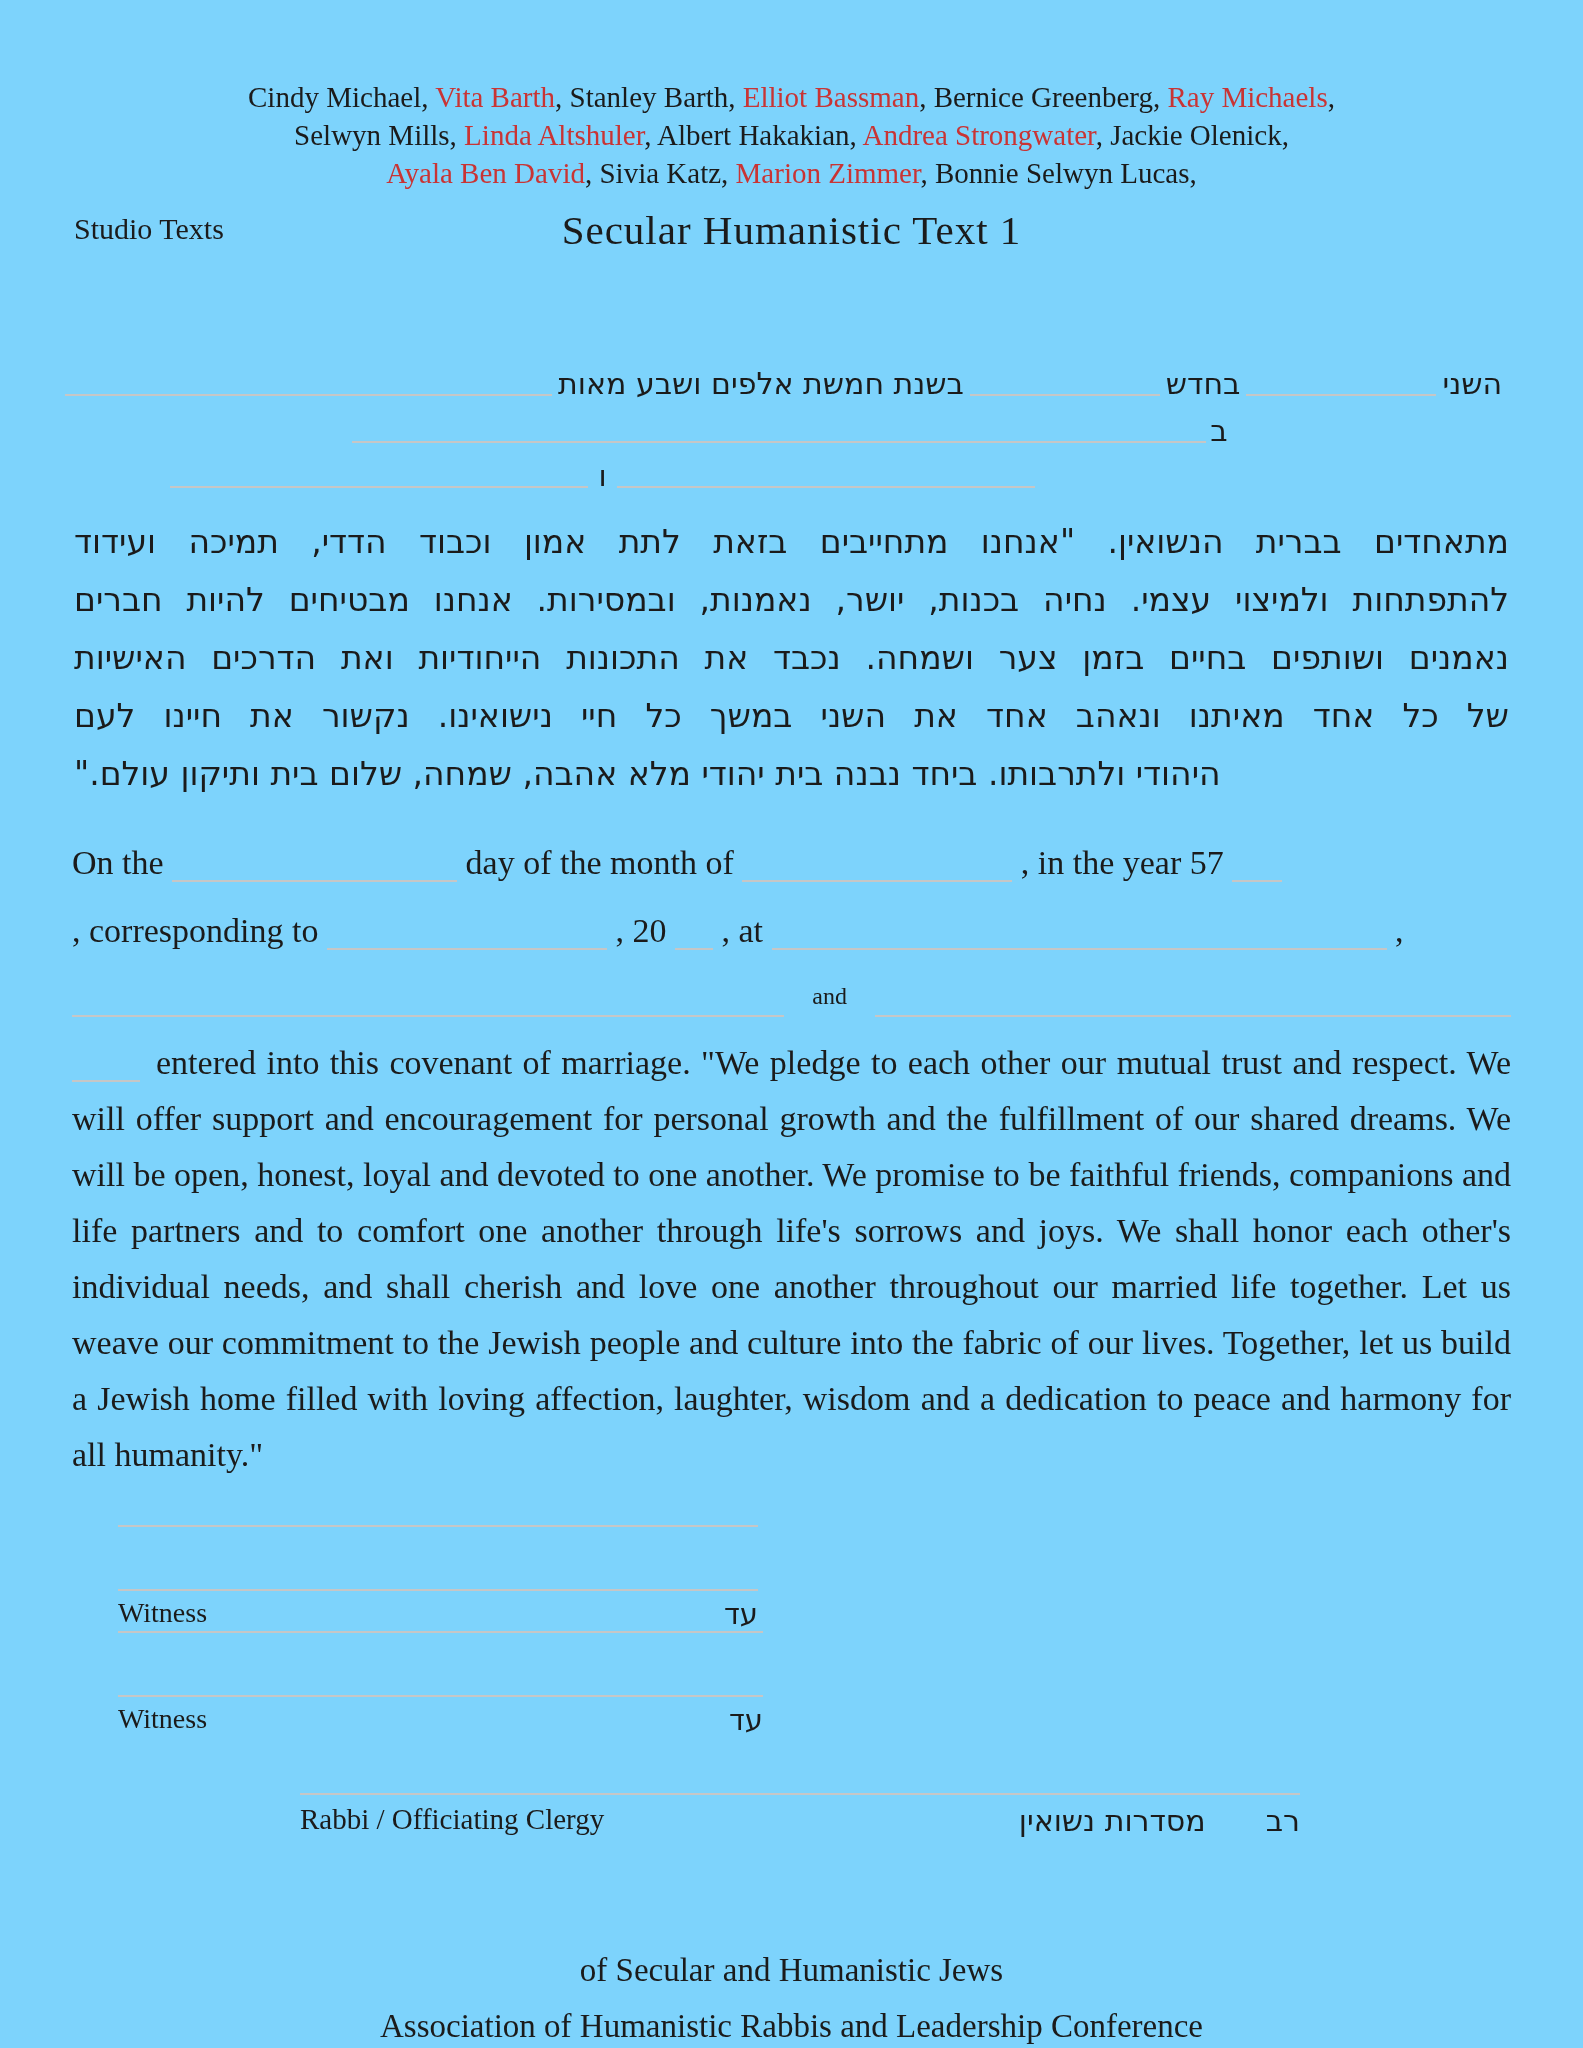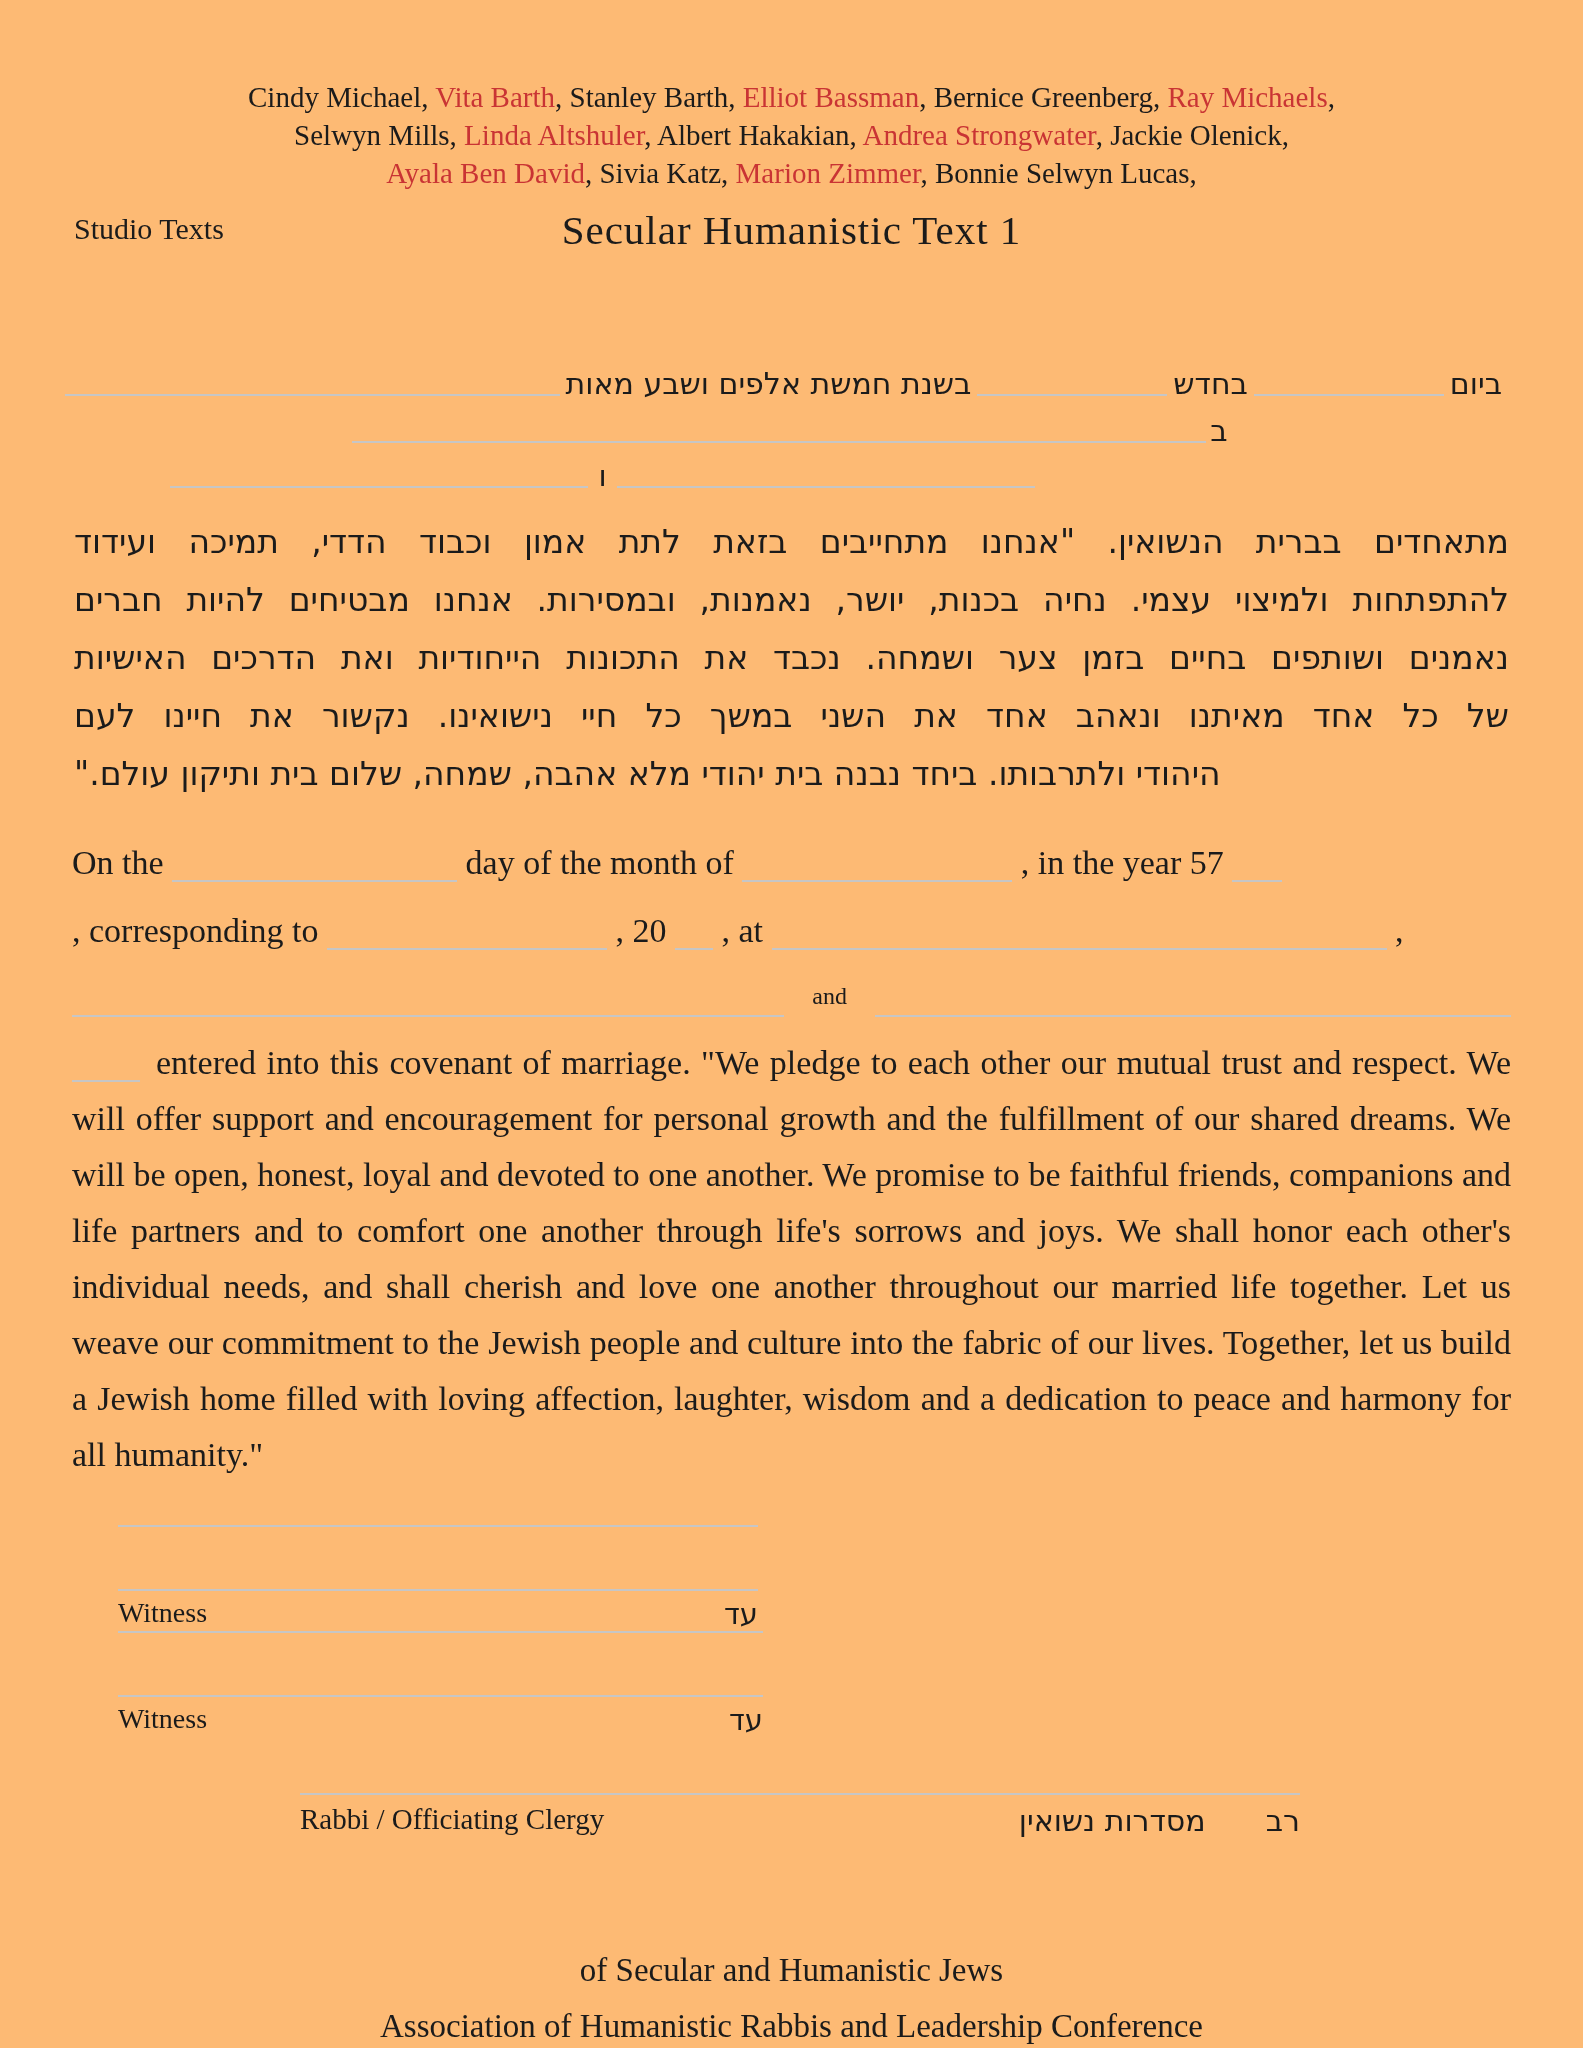--- a/index.html
+++ b/index.html
@@ -1,19 +1,19 @@
 <!DOCTYPE html>
 <html><head>
 <meta charset="utf-8">
 <style>
   html,body{margin:0;padding:0;background:#ffffff;}
   .page{
     width:1583px;height:2048px;box-sizing:border-box;
     padding-top:78px;position:relative;overflow:hidden;
-    background:#fdba74;color:#1b1b1b;
+    background:#7dd3fc;color:#1b1b1b;
     font-family:"Liberation Serif", serif;
   }
   
   .nameline{text-align:center;font-size:29px;line-height:38px;}
   .nm[data-color="red"]{color:#c93434;}
   .nm[data-color="black"]{color:inherit;}
   .sep{color:#1b1b1b;}
   
   .headrow{position:relative;margin-top:6px;height:64px;}
   .studio{position:absolute;left:74px;top:14px;font-size:30px;}
@@ -81,21 +81,21 @@
   <div class="nameline">
     <span class="nm" data-color="red">Ayala Ben David</span><span class="sep">, </span><span class="nm" data-color="black">Sivia Katz</span><span class="sep">, </span><span class="nm" data-color="red">Marion Zimmer</span><span class="sep">, </span><span class="nm" data-color="black">Bonnie Selwyn Lucas</span><span class="sep">,</span>
   </div>
 
   <div class="headrow">
     <div class="studio">Studio Texts</div>
     <div class="title">Secular Humanistic Text 1</div>
   </div>
 
   <div class="hdate">
-    <span class="w">ביום</span>
+    <span class="w">השני</span>
     <span class="fb day"></span>
     <span class="w">בחדש</span>
     <span class="fb month"></span>
     <span class="w">בשנת חמשת אלפים ושבע מאות</span>
     <span class="fb year"></span>
   </div>
 
   <div class="hline2">
     <span class="w">ב</span>
     <span class="fb"></span>

